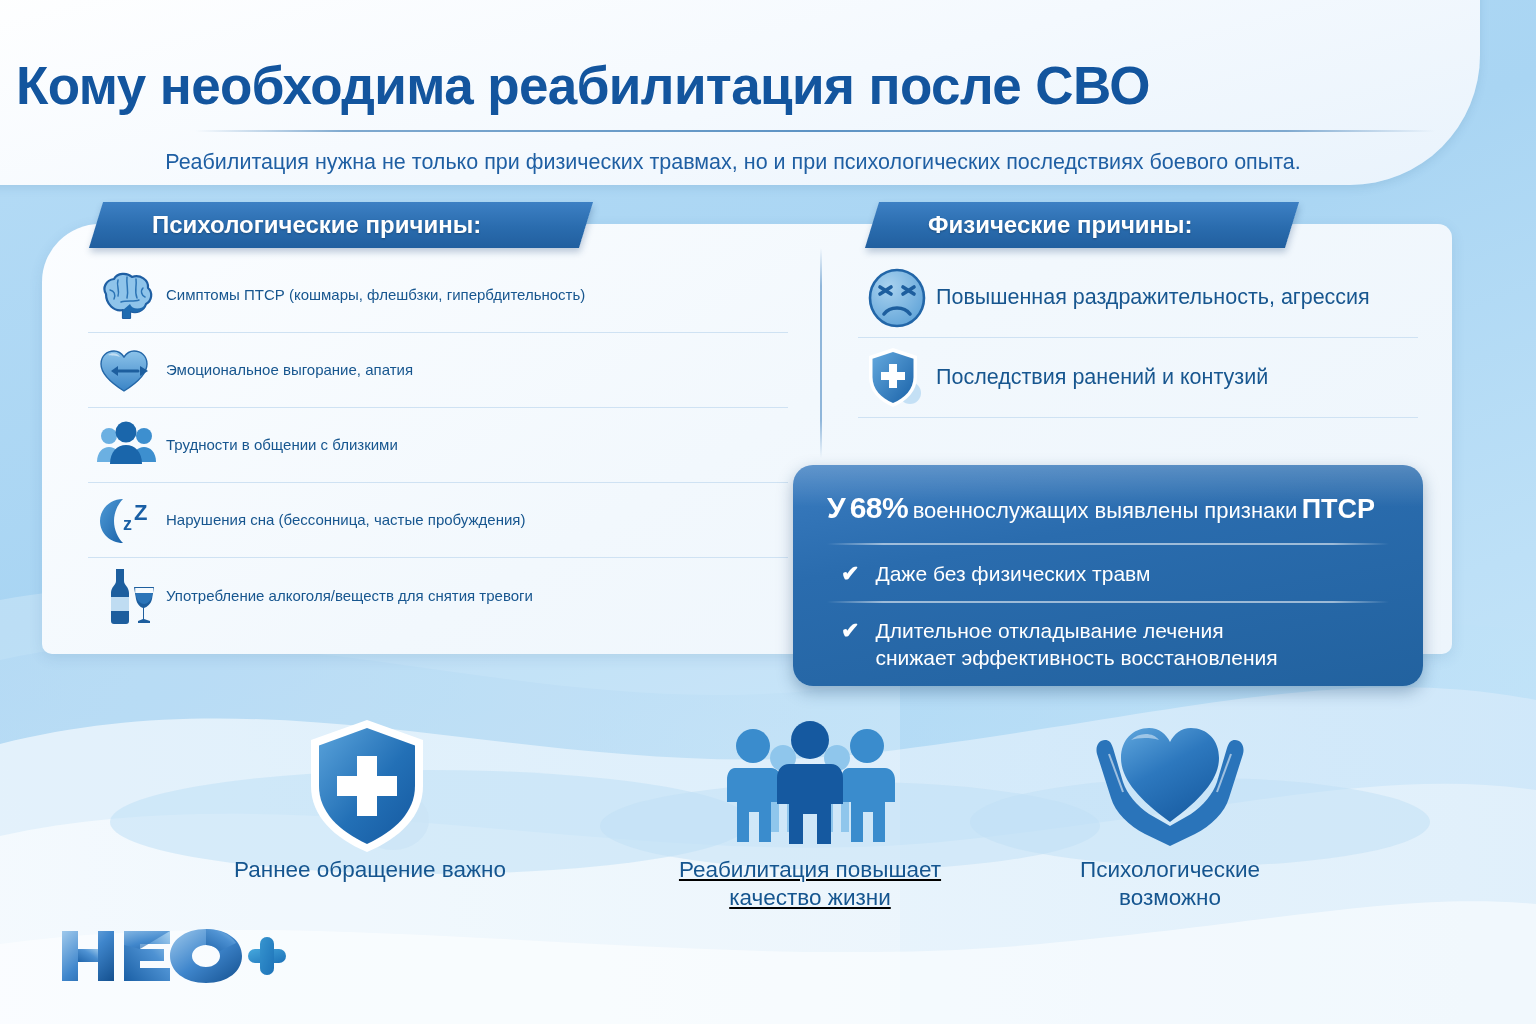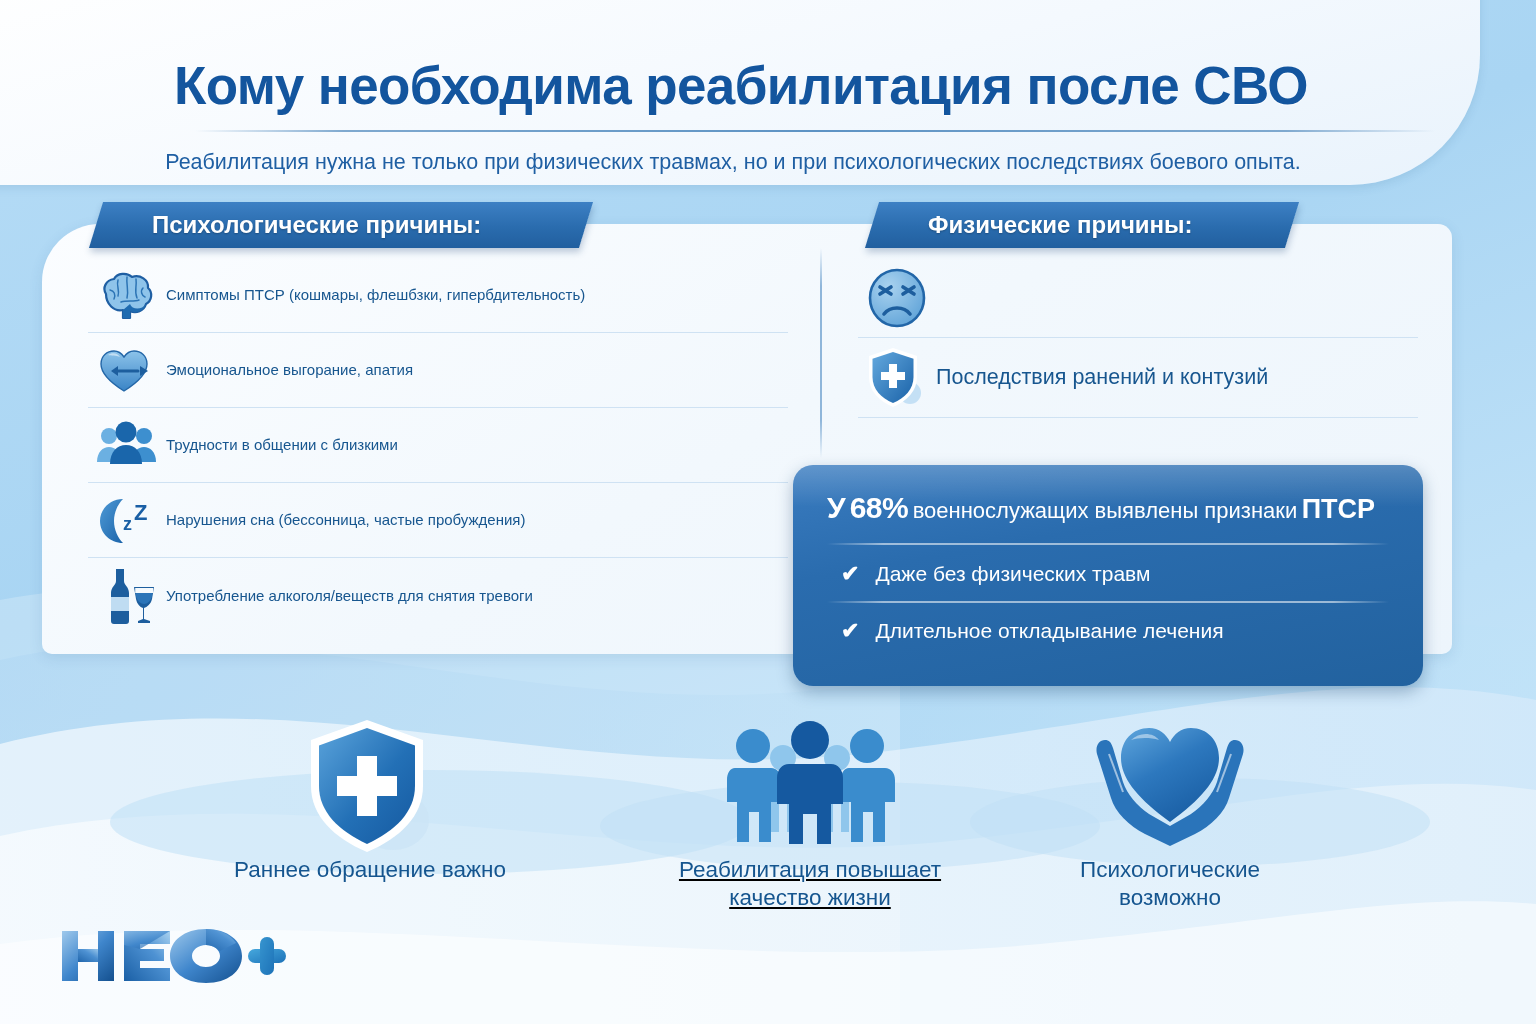--- a/index.html
+++ b/index.html
@@ -19,21 +19,21 @@
 
   
   .header-panel{
     position:absolute; left:-40px; top:-30px; width:1520px; height:215px;
     background:linear-gradient(165deg,#ffffff 0%,#f4f9fe 55%,#e9f3fc 100%);
     border-radius:0 0 130px 0;
     box-shadow:0 3px 10px rgba(40,90,140,.13);
   }
   .title{
     position:absolute; left:16px; right:70px; top:55px;
-    text-align:center;
+    text-align:left;
     font-size:53px; font-weight:bold; color:#13559e;
     letter-spacing:-.6px;
     text-shadow:0 1px 1px rgba(255,255,255,.9);
     white-space:nowrap;
   }
   .title-rule{
     position:absolute; left:195px; width:1240px; top:130px; height:2px;
     background:linear-gradient(90deg,rgba(120,170,215,0) 0%,#7fa9cf 12%,#5d93c4 50%,#7fa9cf 88%,rgba(120,170,215,0) 100%);
   }
   .subtitle{
@@ -290,20 +290,21 @@
           <ellipse cx="33" cy="31" rx="27" ry="28" fill="url(#fg)" stroke="#2266a8" stroke-width="2.6"></ellipse>
           <g stroke="#1d5e9e" stroke-width="3.6" stroke-linecap="round" fill="none">
             <path d="M16 20 L27 27"></path>
               <path d="M27 20 L16 27"></path>
             <path d="M39 20 L50 27"></path>
               <path d="M50 20 L39 27"></path>
             <path d="M20 47 C26 39 40 39 46 47"></path>
           </g>
         </svg>
       </div>
+      <div class="row-label">Повышенная раздражительность, агрессия</div>
     </div>
 
     <div class="row">
       <div class="row-icon">
         <svg width="66" height="66" viewBox="0 0 66 66">
           <defs>
               <linearGradient id="sg1" x1="0" y1="0" x2="1" y2="1">
             <stop offset="0" stop-color="#64a9de"></stop>
                 <stop offset="1" stop-color="#1a62a8"></stop>
           </linearGradient>
@@ -331,20 +332,21 @@
 
     <div class="stat-item" id="stat-item-1">
       <span class="stat-check">✔</span>
       <span class="stat-text">Даже без физических травм</span>
     </div>
 
     <div class="stat-item" id="stat-item-2">
       <span class="stat-check">✔</span>
       <span class="stat-text">
         <span>Длительное откладывание лечения</span><br>
+        <span>снижает эффективность восстановления</span>
       </span>
     </div>
   </div>
 
   <div class="bottom">
 
     <div class="bcell" id="bcell-1">
       <div class="bicon">
         <svg width="130" height="140" viewBox="0 0 130 140">
           <defs>

